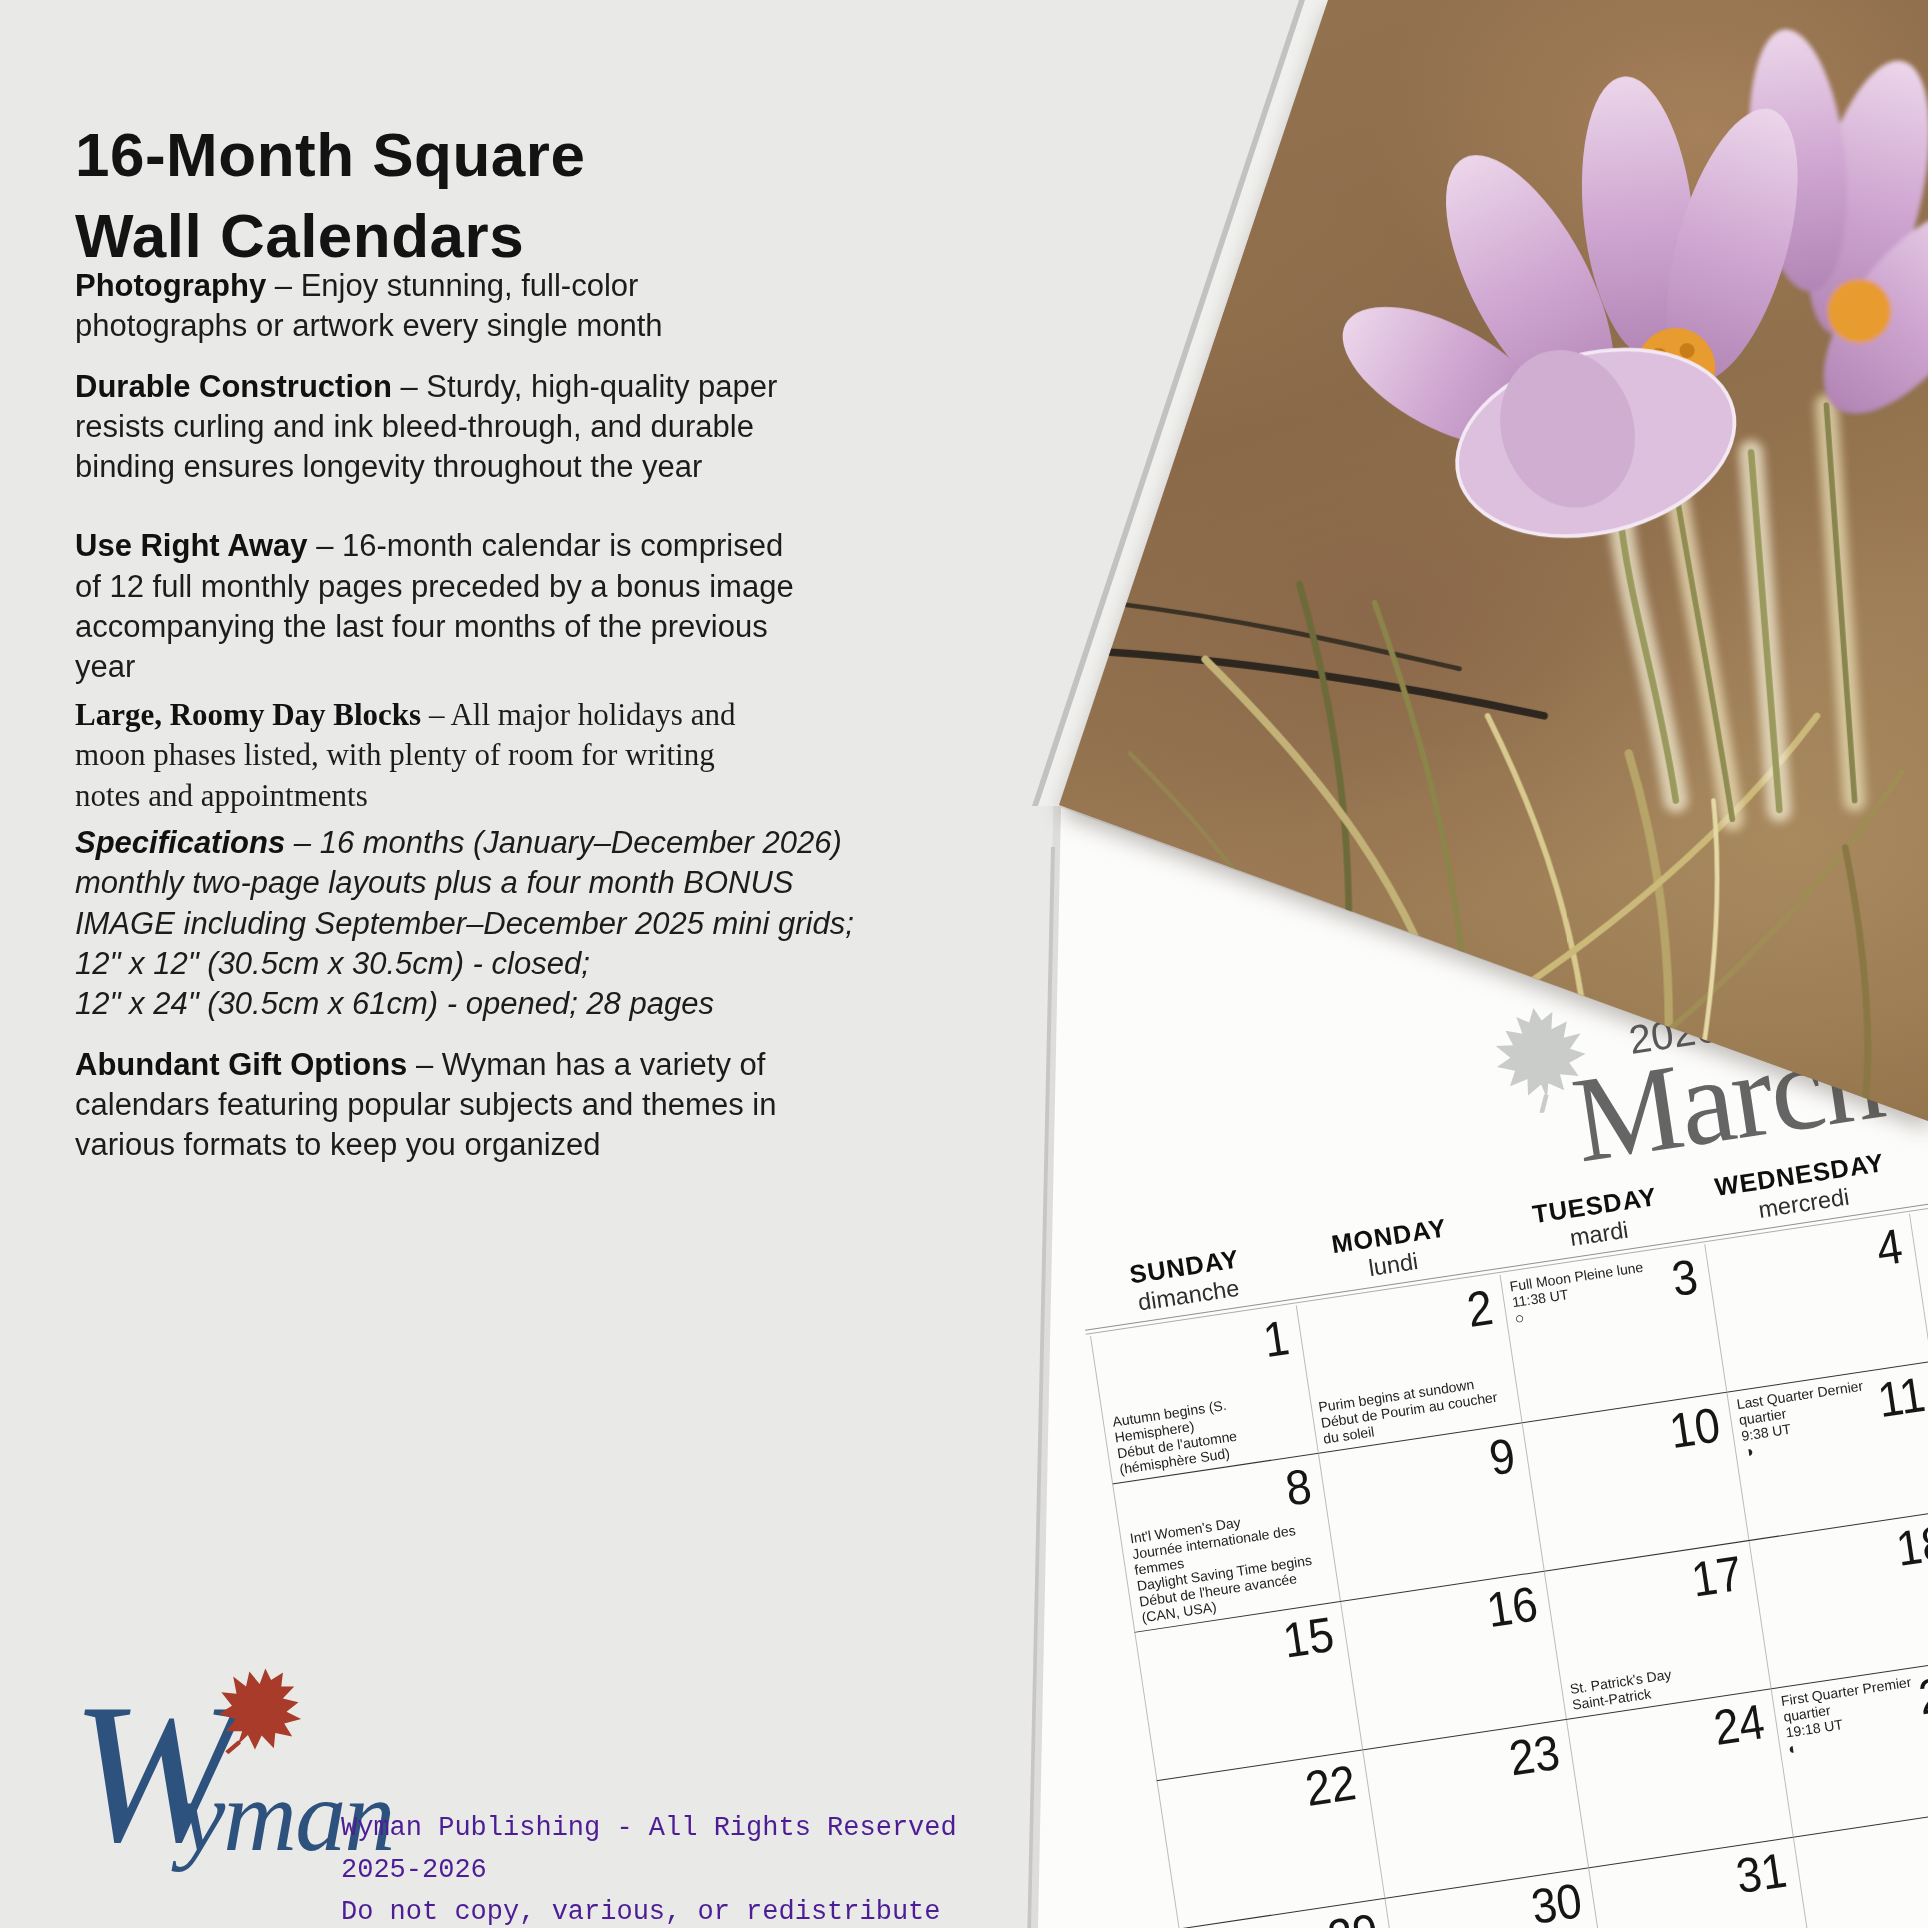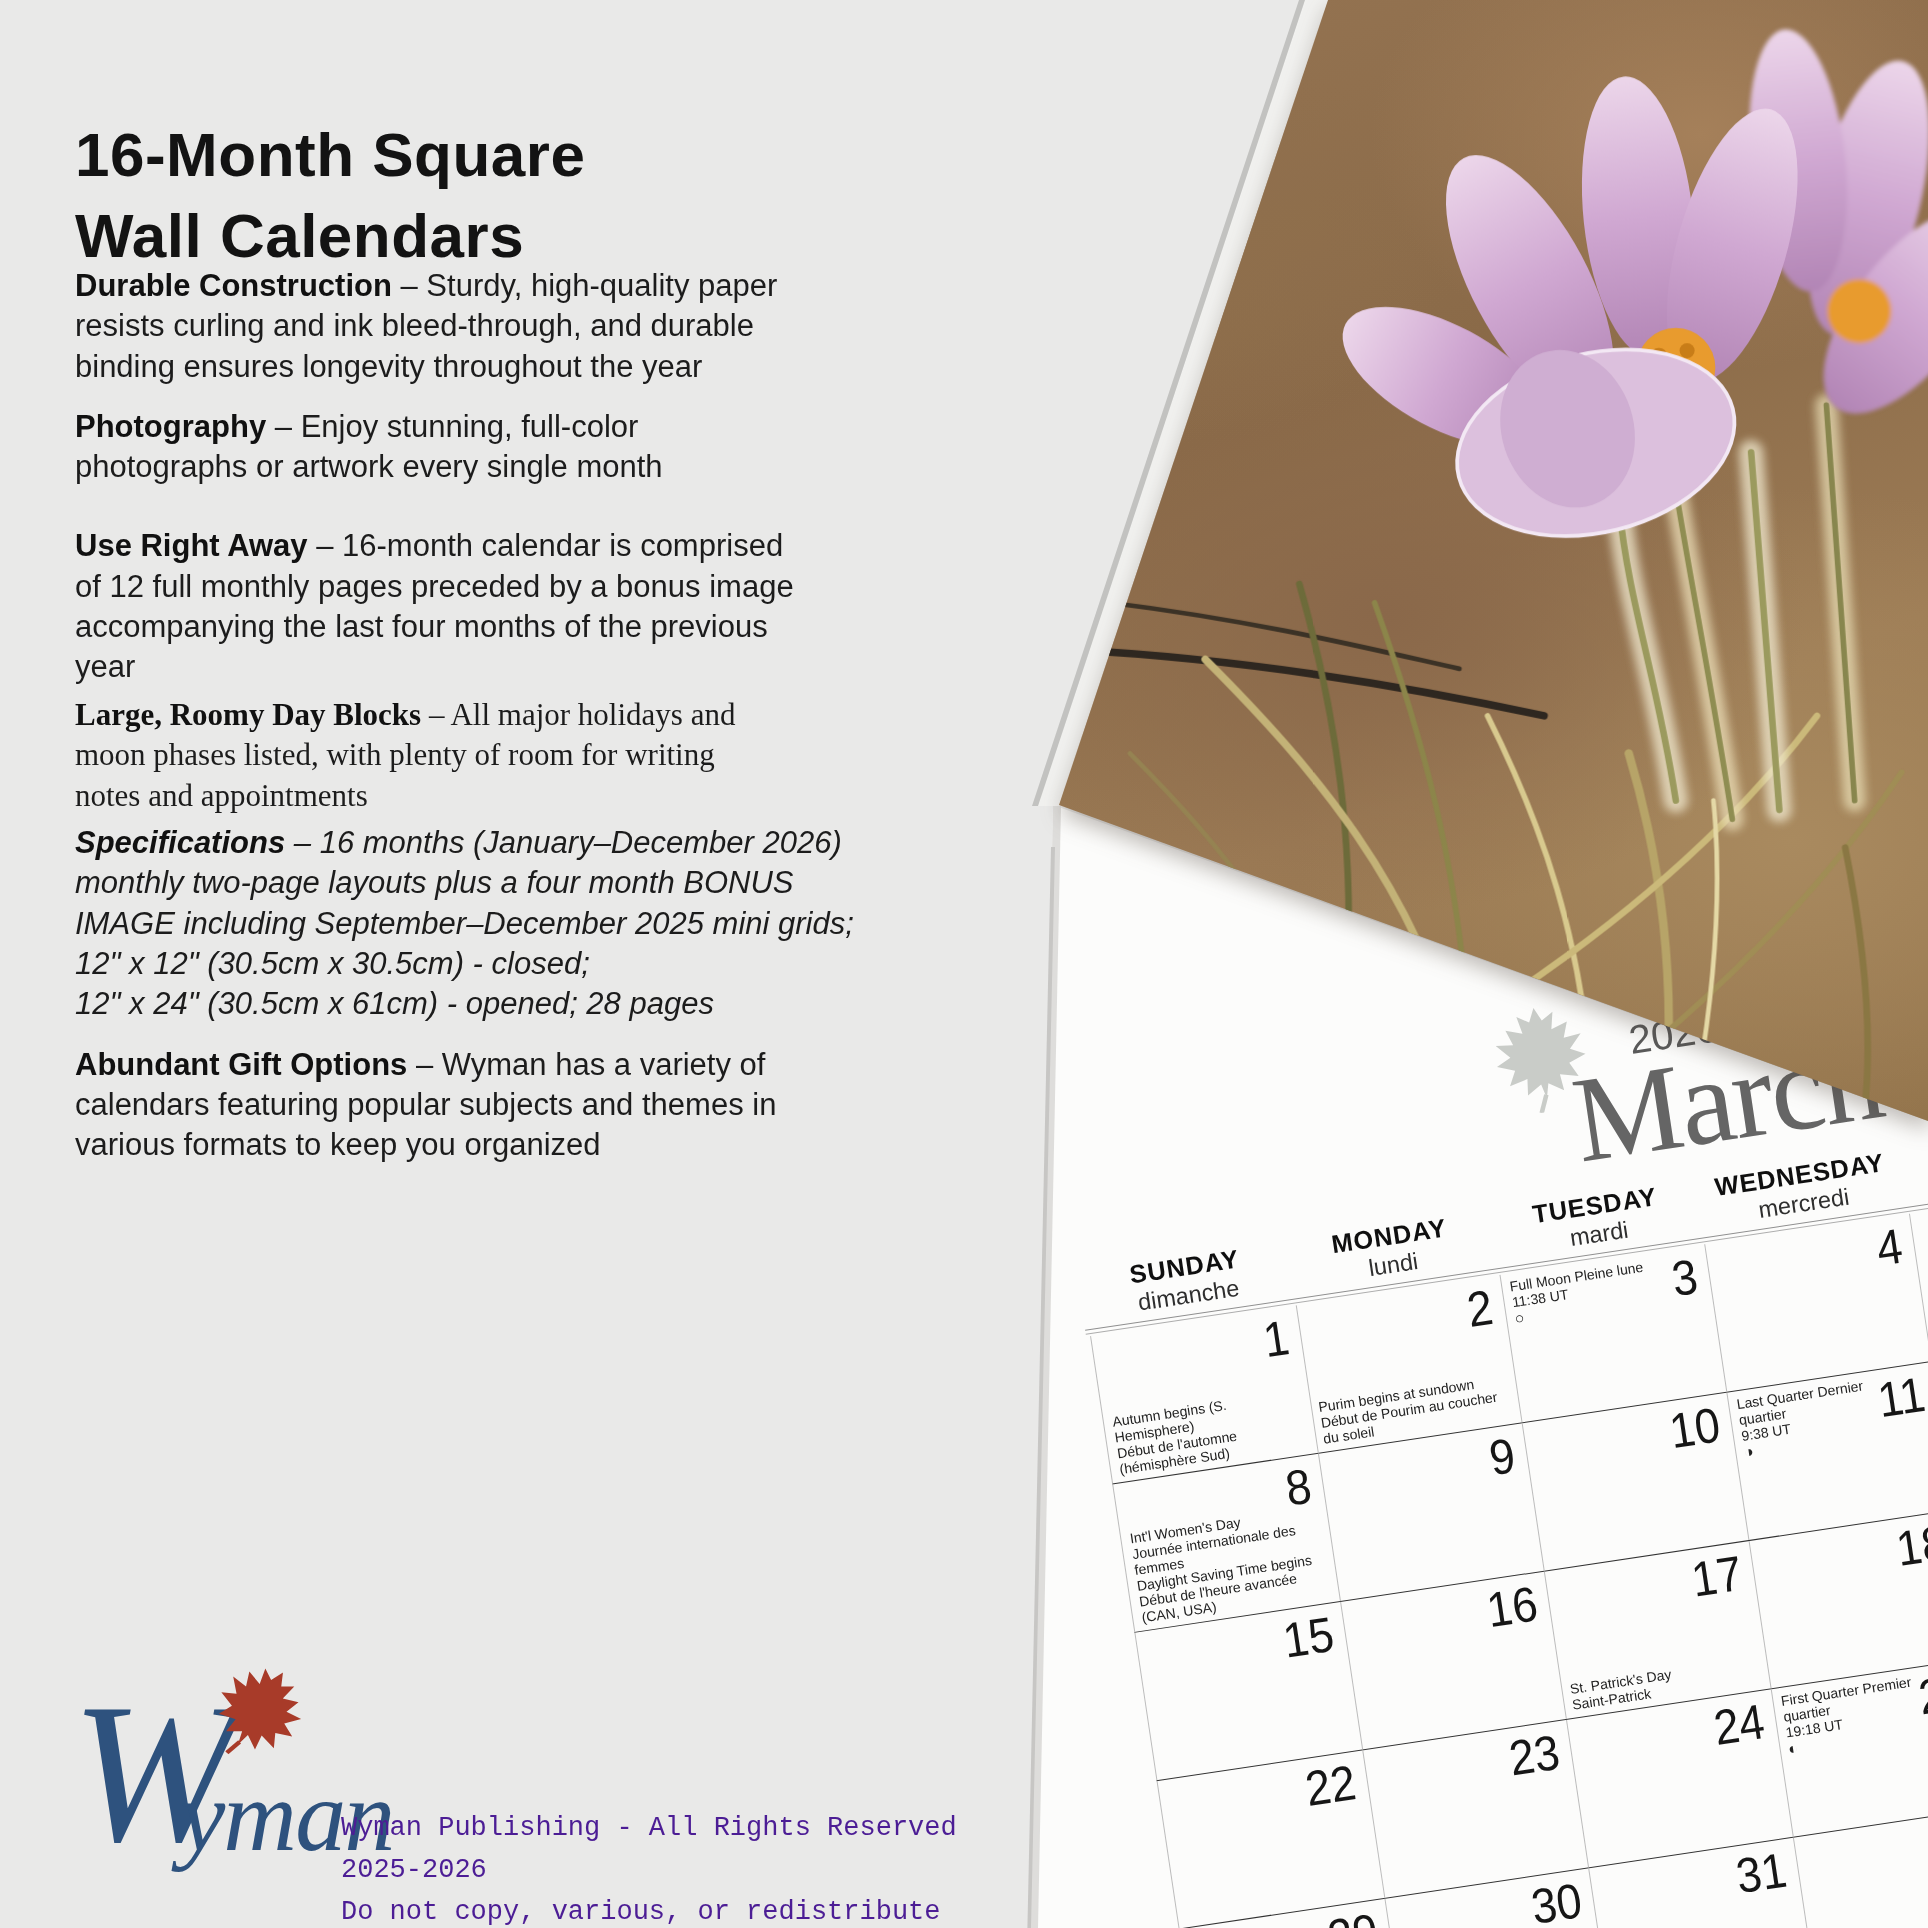--- a/index.html
+++ b/index.html
@@ -78,25 +78,25 @@
 <body>
 
 <div class="stage">
 
   <div class="lp">
     <h1 class="page-title" id="title-lines">
         <div>16-Month Square</div>
         <div>Wall Calendars</div>
       </h1>
     <div class="features" id="features">
+        <p class="feature"><b class="feature-lead">Photography</b><span class="feature-text"> – Enjoy stunning, full-color
+photographs or artwork every single month</span></p>
         <p class="feature"><b class="feature-lead">Durable Construction</b><span class="feature-text"> – Sturdy, high-quality paper
 resists curling and ink bleed-through, and durable
 binding ensures longevity throughout the year</span></p>
-        <p class="feature"><b class="feature-lead">Photography</b><span class="feature-text"> – Enjoy stunning, full-color
-photographs or artwork every single month</span></p>
         <p class="feature"><b class="feature-lead">Use Right Away</b><span class="feature-text"> – 16-month calendar is comprised
 of 12 full monthly pages preceded by a bonus image
 accompanying the last four months of the previous
 year</span></p>
         <p class="feature"><b class="feature-lead">Large, Roomy Day Blocks</b><span class="feature-text"> – All major holidays and
 moon phases listed, with plenty of room for writing
 notes and appointments</span></p>
         <p class="feature"><b class="feature-lead">Specifications</b><span class="feature-text"> – 16 months (January–December 2026)
 monthly two-page layouts plus a four month BONUS
 IMAGE including September–December 2025 mini grids;

